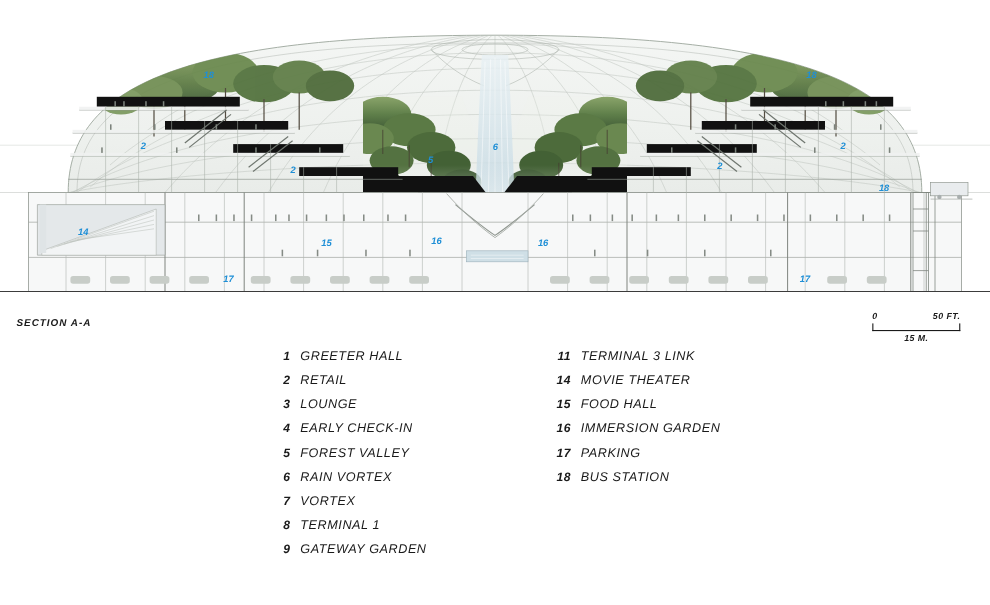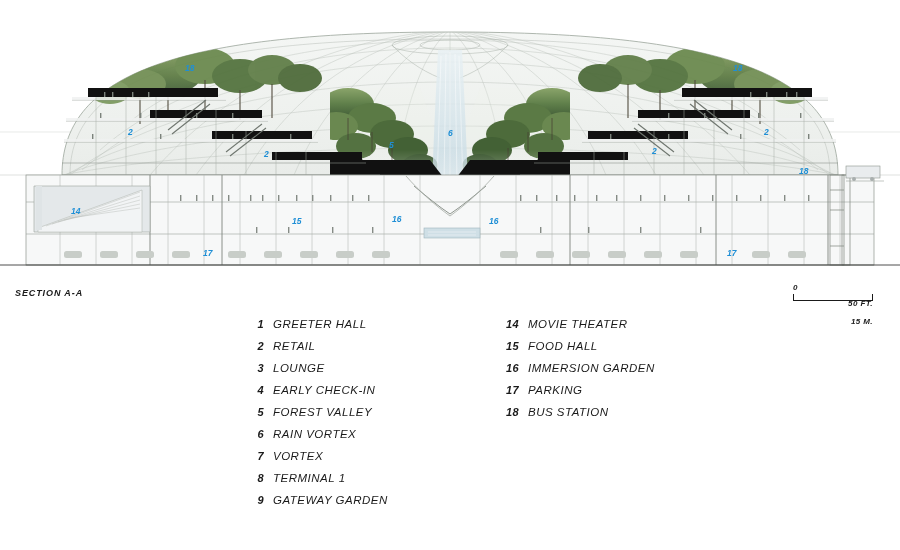--- a/index.html
+++ b/index.html
@@ -62,34 +62,35 @@
     letter-spacing: 0.4px;
   }
   .scalebar .lab-zero {
     position: absolute;
     left: 0;
     top: 0;
   }
   .scalebar .lab-ft {
     position: absolute;
     right: 0;
-    top: 16px;
+    top: 0;
   }
   .scalebar .bar {
     position: relative;
     height: 6px;
     border-left: 1px solid #1a1a1a;
     border-right: 1px solid #1a1a1a;
     border-bottom: 1px solid #1a1a1a;
   }
   .scalebar .lab-m {
     font-size: 8px;
     font-weight: bold;
     letter-spacing: 0.4px;
-    margin-top: 16px;
+    margin-top: 2px;
+    text-align: center;
   }
 
   
   .legend {
     position: absolute;
     left: 242px;
     top: 318px;
     width: 520px;
     display: flex;
     gap: 0px;
@@ -609,20 +610,24 @@
           <span class="legend-num">8</span>
           <span class="legend-label">TERMINAL 1</span>
         </div>
         <div class="legend-item">
           <span class="legend-num">9</span>
           <span class="legend-label">GATEWAY GARDEN</span>
         </div>
       </div>
       <div class="legend-col">
         <div class="legend-item">
+          <span class="legend-num">11</span>
+          <span class="legend-label">TERMINAL 3 LINK</span>
+        </div>
+        <div class="legend-item">
           <span class="legend-num">14</span>
           <span class="legend-label">MOVIE THEATER</span>
         </div>
         <div class="legend-item">
           <span class="legend-num">15</span>
           <span class="legend-label">FOOD HALL</span>
         </div>
         <div class="legend-item">
           <span class="legend-num">16</span>
           <span class="legend-label">IMMERSION GARDEN</span>

